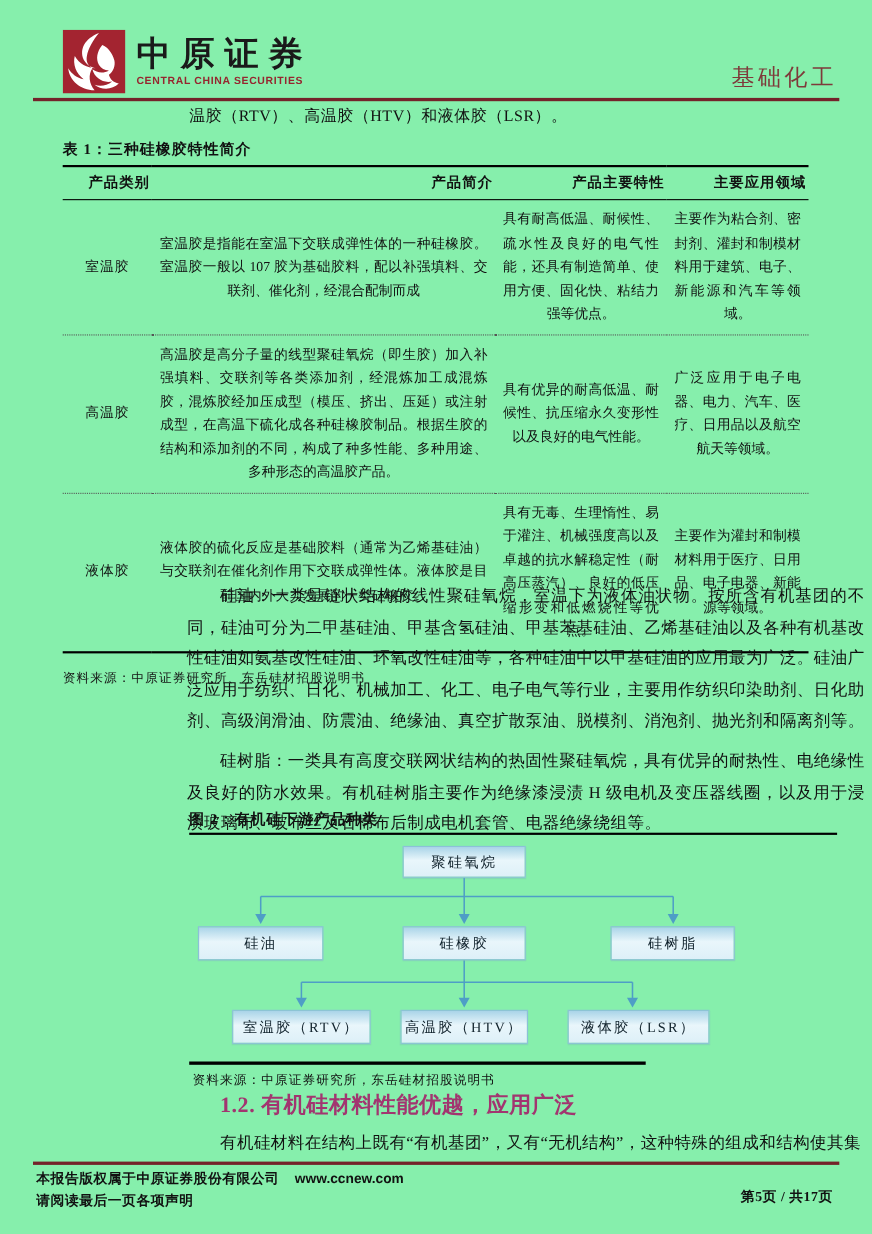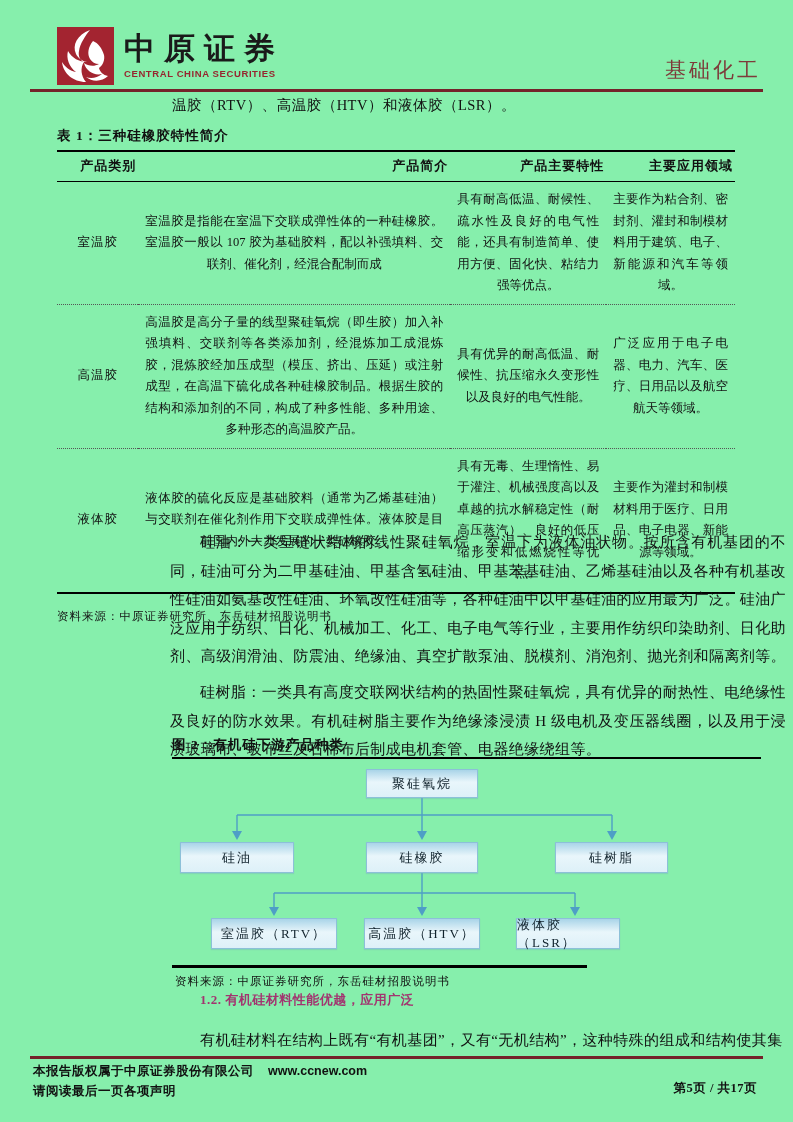--- a/index.html
+++ b/index.html
@@ -46,26 +46,26 @@
   .fc-box { position:absolute; display:flex; align-items:center; justify-content:center;
             font-size:13px; letter-spacing:2px; color:#10222c;
             background:linear-gradient(to bottom,#A9D4E8 0%,#E9F6FB 45%,#DDF0F8 100%);
             border:1px solid #8CC0D8; box-shadow:0 1px 1px rgba(120,170,195,.35); }
   .fc-root { left:194px; top:8px;  width:112px; height:29px; }
   .fc-l2a  { left:8px;   top:81px; width:114px; height:31px; }
   .fc-l2b  { left:194px; top:81px; width:112px; height:31px; }
   .fc-l2c  { left:383px; top:81px; width:113px; height:31px; }
   .fc-l3a  { left:39px;  top:157px; width:126px; height:31px; }
   .fc-l3b  { left:192px; top:157px; width:116px; height:31px; }
-  .fc-l3c  { left:344px; top:157px; width:104px; height:31px; }
+  .fc-l3c  { left:344px; top:157px; width:129px; height:31px; }
   .figure-rule-bottom { height:2.4px; background:#000; width:415px; margin-top:6px; }
   .figure-source { margin-top:6px; margin-left:3px; font-size:11.5px; letter-spacing:1px; }
 
   
-  .section-heading { position:absolute; left:200px; top:991px; font-size:13px; font-weight:bold;
+  .section-heading { position:absolute; left:200px; top:991px; font-size:20px; font-weight:bold;
                      color:#A23570; letter-spacing:0.5px; }
   .body-par { position:absolute; left:170px; top:1026px; width:616px; font-size:15px;
               line-height:28px; text-align:justify; text-indent:2em; letter-spacing:0.4px; }
 
   
   .footer-rule { position:absolute; left:30px; right:30px; top:1056px; height:2.6px; background:#74232A; }
   .footer-left { position:absolute; left:33px; top:1063px; font-size:12.5px; font-weight:bold; letter-spacing:0.5px; }
   .footer-left .site { font-family:"Liberation Sans",sans-serif; font-size:12.5px; margin-left:14px; letter-spacing:0; }
   .footer-left .line2 { margin-top:3px; }
   .footer-page { position:absolute; right:36px; top:1080px; font-size:12.5px; font-weight:bold; letter-spacing:0.5px; }

